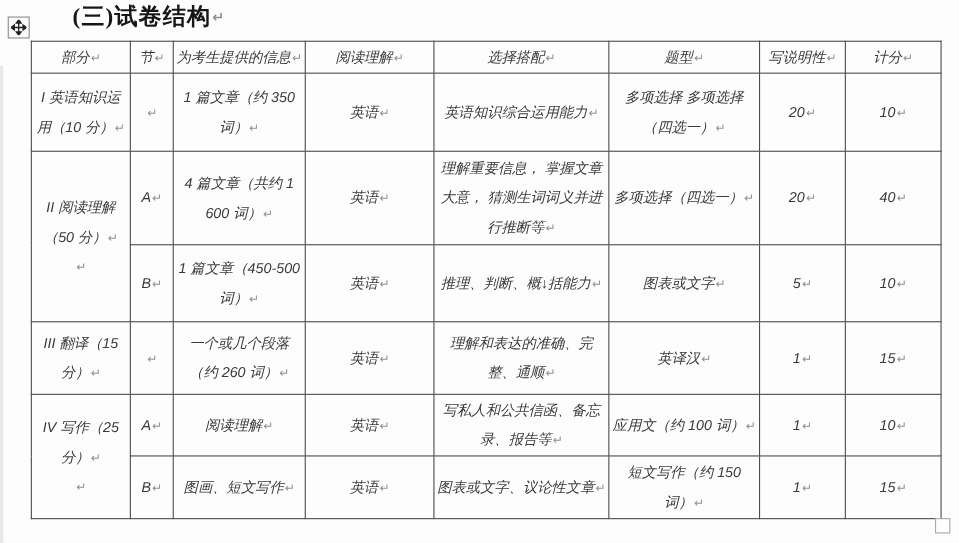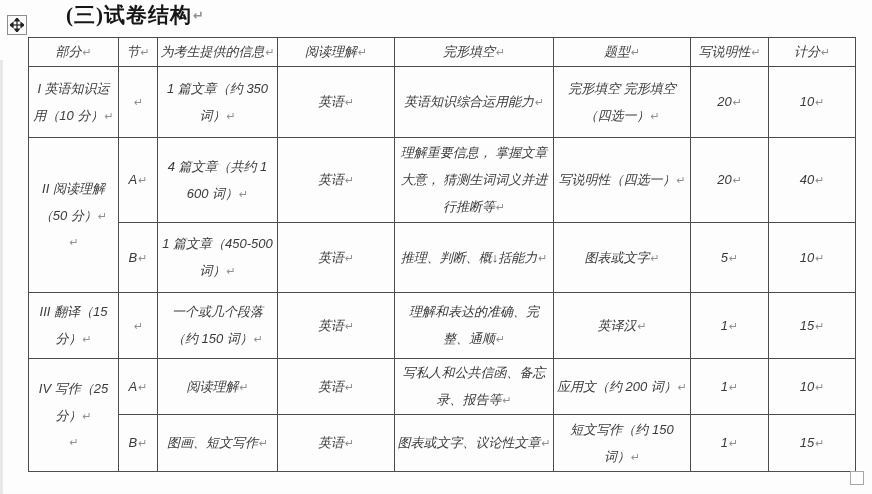--- a/index.html
+++ b/index.html
@@ -94,82 +94,82 @@
         <col style="width:78px">
         <col style="width:87px">
     </colgroup>
 
     <tbody>
         <tr class="hrow">
       <th><span>部分</span><span class="par">↵</span></th>
       <th><span>节</span><span class="par">↵</span></th>
       <th><span>为考生提供的信息</span><span class="par">↵</span></th>
       <th><span>阅读理解</span><span class="par">↵</span></th>
-      <th><span>完形填空</span><span class="par">↵</span></th>
+      <th><span>选择搭配</span><span class="par">↵</span></th>
       <th><span>题型</span><span class="par">↵</span></th>
       <th><span>写说明性</span><span class="par">↵</span></th>
       <th><span>计分</span><span class="par">↵</span></th>
     </tr>
 
     <tr class="r1">
       <td><span>I 英语知识运用（10 分）</span><span class="par">↵</span></td>
       <td><span class="par">↵</span></td>
       <td><span>1 篇文章（约 350 词）</span><span class="par">↵</span></td>
       <td><span>英语</span><span class="par">↵</span></td>
       <td><span>英语知识综合运用能力</span><span class="par">↵</span></td>
-      <td><span>完形填空 完形填空（四选一）</span><span class="par">↵</span></td>
+      <td><span>多项选择 多项选择（四选一）</span><span class="par">↵</span></td>
       <td><span>20</span><span class="par">↵</span></td>
       <td><span>10</span><span class="par">↵</span></td>
     </tr>
 
     <tr class="r2a">
       <td rowspan="2">
         <div><span>II 阅读理解（50 分）</span><span class="par">↵</span></div>
         <div class="par2line"><span class="par">↵</span></div>
       </td>
       <td><span>A</span><span class="par">↵</span></td>
       <td><span>4 篇文章（共约 1 600 词）</span><span class="par">↵</span></td>
       <td><span>英语</span><span class="par">↵</span></td>
       <td><span>理解重要信息， 掌握文章大意， 猜测生词词义并进行推断等</span><span class="par">↵</span></td>
-      <td><span>写说明性（四选一）</span><span class="par">↵</span></td>
+      <td><span>多项选择（四选一）</span><span class="par">↵</span></td>
       <td><span>20</span><span class="par">↵</span></td>
       <td><span>40</span><span class="par">↵</span></td>
     </tr>
 
     <tr class="r2b">
       <td><span>B</span><span class="par">↵</span></td>
       <td><span>1 篇文章（450-500 词）</span><span class="par">↵</span></td>
       <td><span>英语</span><span class="par">↵</span></td>
       <td><span>推理、判断、概↓括能力</span><span class="par">↵</span></td>
       <td><span>图表或文字</span><span class="par">↵</span></td>
       <td><span>5</span><span class="par">↵</span></td>
       <td><span>10</span><span class="par">↵</span></td>
     </tr>
 
     <tr class="r3">
       <td><span>III 翻译（15 分）</span><span class="par">↵</span></td>
       <td><span class="par">↵</span></td>
-      <td><span>一个或几个段落（约 150 词）</span><span class="par">↵</span></td>
+      <td><span>一个或几个段落（约 260 词）</span><span class="par">↵</span></td>
       <td><span>英语</span><span class="par">↵</span></td>
       <td><span>理解和表达的准确、完整、通顺</span><span class="par">↵</span></td>
       <td><span>英译汉</span><span class="par">↵</span></td>
       <td><span>1</span><span class="par">↵</span></td>
       <td><span>15</span><span class="par">↵</span></td>
     </tr>
 
     <tr class="r4a">
       <td rowspan="2">
         <div><span>IV 写作（25 分）</span><span class="par">↵</span></div>
         <div class="par2line"><span class="par">↵</span></div>
       </td>
       <td><span>A</span><span class="par">↵</span></td>
       <td><span>阅读理解</span><span class="par">↵</span></td>
       <td><span>英语</span><span class="par">↵</span></td>
       <td><span>写私人和公共信函、备忘录、报告等</span><span class="par">↵</span></td>
-      <td><span>应用文（约 200 词）</span><span class="par">↵</span></td>
+      <td><span>应用文（约 100 词）</span><span class="par">↵</span></td>
       <td><span>1</span><span class="par">↵</span></td>
       <td><span>10</span><span class="par">↵</span></td>
     </tr>
 
     <tr class="r4b">
       <td><span>B</span><span class="par">↵</span></td>
       <td><span>图画、短文写作</span><span class="par">↵</span></td>
       <td><span>英语</span><span class="par">↵</span></td>
       <td><span>图表或文字、议论性文章</span><span class="par">↵</span></td>
       <td><span>短文写作（约 150 词）</span><span class="par">↵</span></td>

